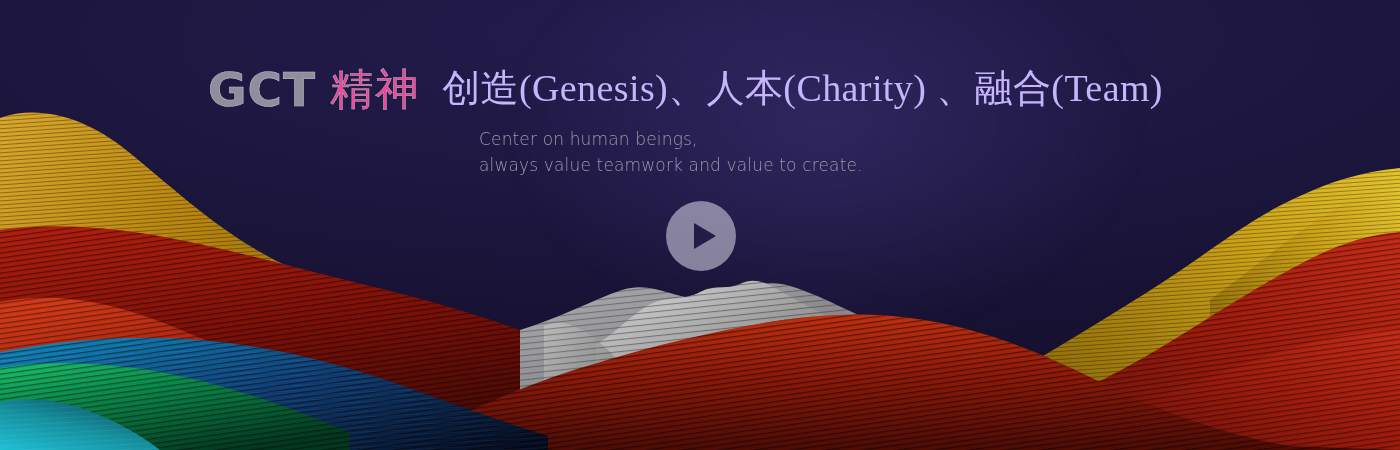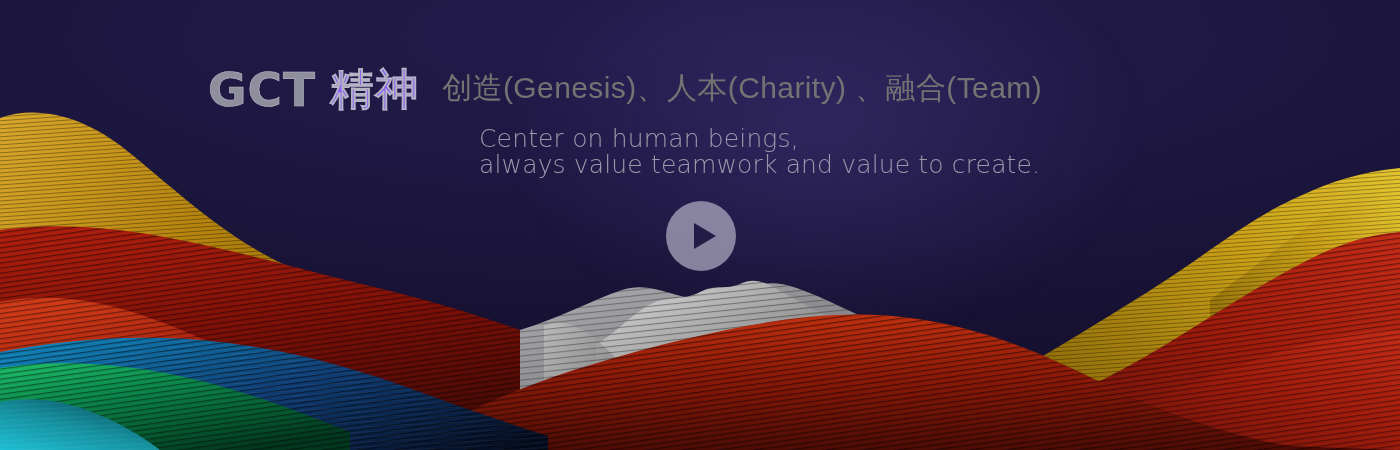--- a/index.html
+++ b/index.html
@@ -39,36 +39,36 @@
   }
   .logo-gct{
     font-family:"DejaVu Sans","Liberation Sans",sans-serif;
     font-weight:700;font-size:47px;letter-spacing:1px;
     color:#8e8e9c;
     -webkit-text-stroke:.6px #b9b9c6;
     line-height:1;
   }
   .logo-cn{
     font-family:"DejaVu Sans","Liberation Sans",sans-serif;
-    font-size:43px;font-weight:700;letter-spacing:2px;
-    color:#8b5cf6;
+    font-size:43px;font-weight:400;letter-spacing:2px;
+    color:#ec4899;
     -webkit-text-stroke:.5px #b4b4c2;
     margin-left:14px;line-height:1;
   }
   .values{
-    font-family:Liberation Sans, sans-serif;
-    font-size:30px;font-weight:300;letter-spacing:.4px;
-    color:#737373;
+    font-family:Liberation Serif, serif;
+    font-size:38px;font-weight:300;letter-spacing:.4px;
+    color:#c4b5fd;
     margin-left:22px;line-height:1;
     position:relative;top:-2px;
   }
   .sub{
     position:absolute;left:479px;top:126px;
     font-family:"DejaVu Sans","Liberation Sans",sans-serif;
-    font-size:25px;font-weight:300;line-height:26px;
+    font-size:17px;font-weight:300;line-height:26px;
     color:#9b99ab;letter-spacing:.15px;
   }
   .sub span{display:block;}
 
   
   .play{
     position:absolute;left:666px;top:201px;
     width:70px;height:70px;border-radius:50%;
     background:rgba(196,194,212,.63);
     display:flex;align-items:center;justify-content:center;

